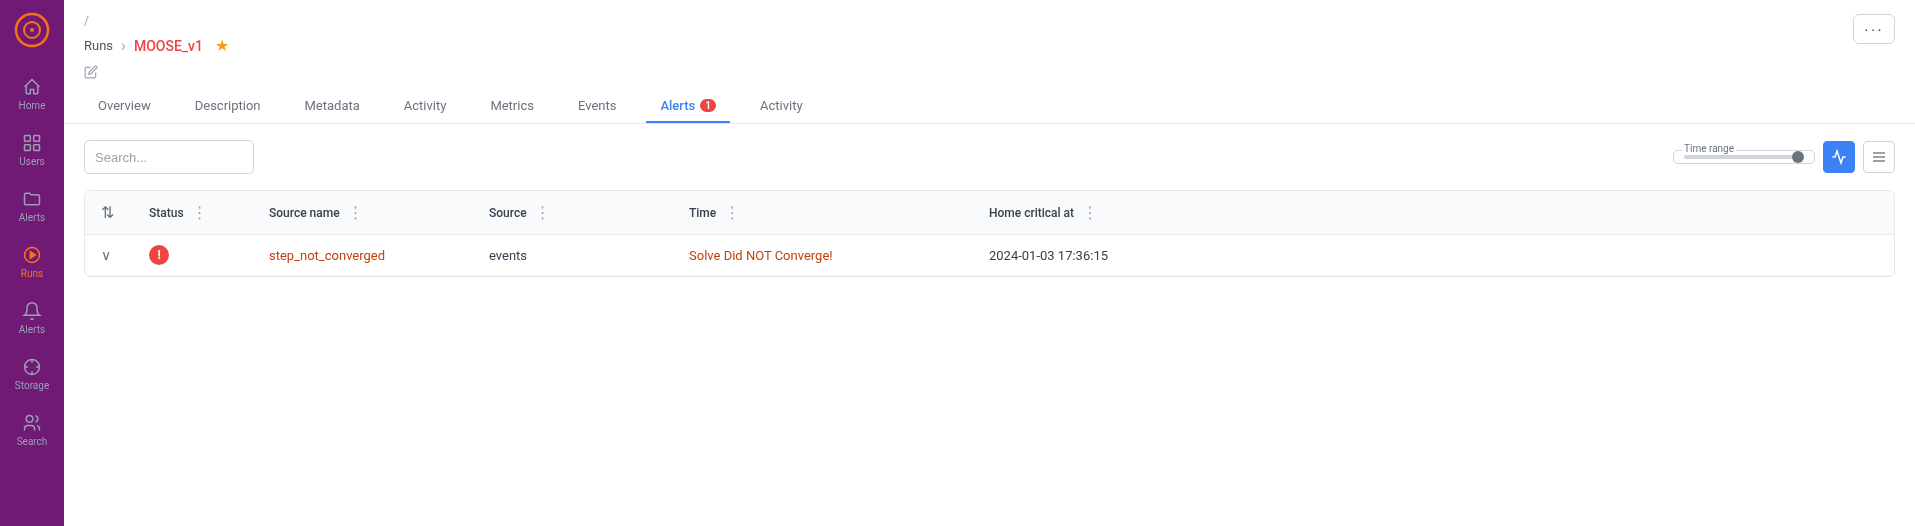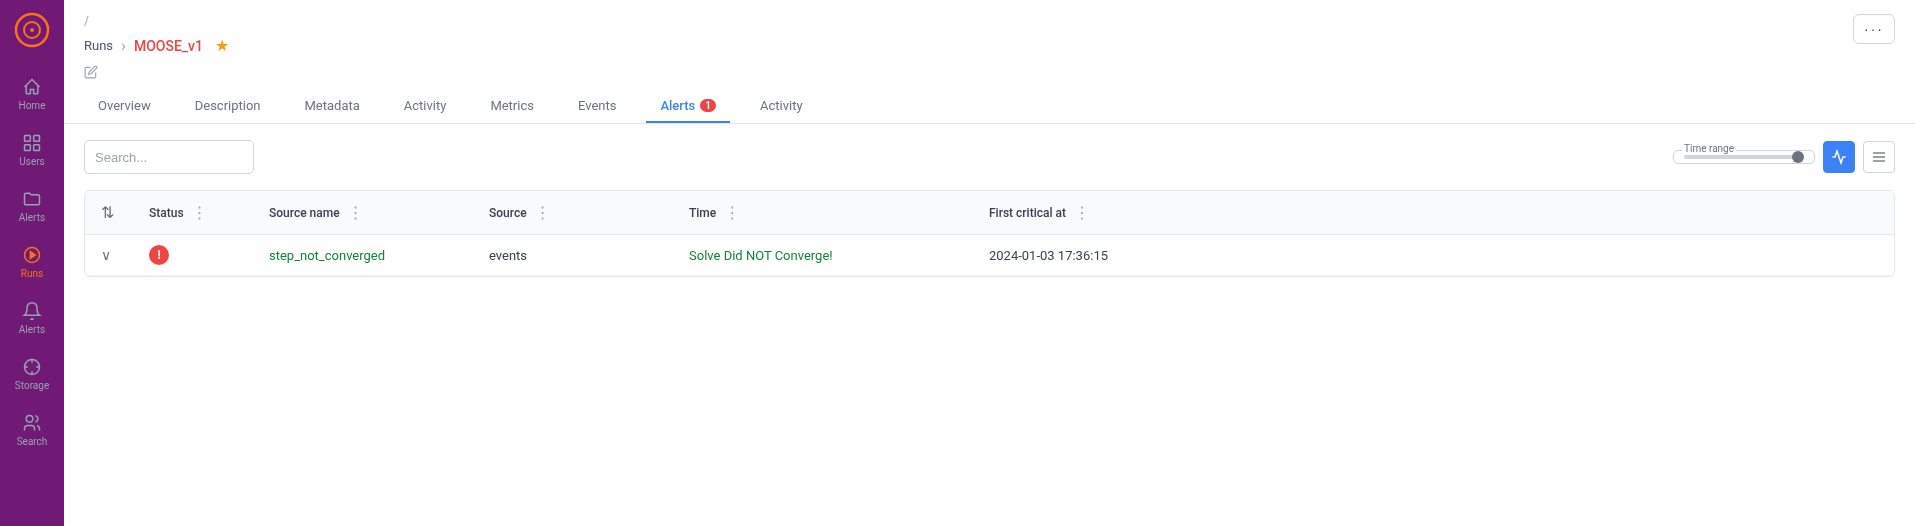--- a/index.html
+++ b/index.html
@@ -230,21 +230,21 @@
       border-radius: 50%;
       display: flex;
       align-items: center;
       justify-content: center;
       color: white;
       font-size: 12px;
       font-weight: bold;
     }
 
     .alert-link {
-      color: #15803d;
+      color: #c2410c;
       cursor: pointer;
       text-decoration: none;
     }
 
     .dots-btn {
       color: #9ca3af;
       cursor: pointer;
       font-size: 16px;
       padding: 2px 4px;
       border-radius: 3px;
@@ -443,21 +443,21 @@
               </div>
             </th>
             <th class="col-alert">
               <div class="th-inner">
                 <span>Time</span>
                 <span class="dots-btn">⋮</span>
               </div>
             </th>
             <th class="col-first-critical">
               <div class="th-inner">
-                <span>First critical at</span>
+                <span>Home critical at</span>
                 <span class="dots-btn">⋮</span>
               </div>
             </th>
           </tr>
         </thead>
         <tbody>
           <tr class="table-row">
             <td class="col-chevron">
               <span class="chevron-down">∨</span>
             </td>

